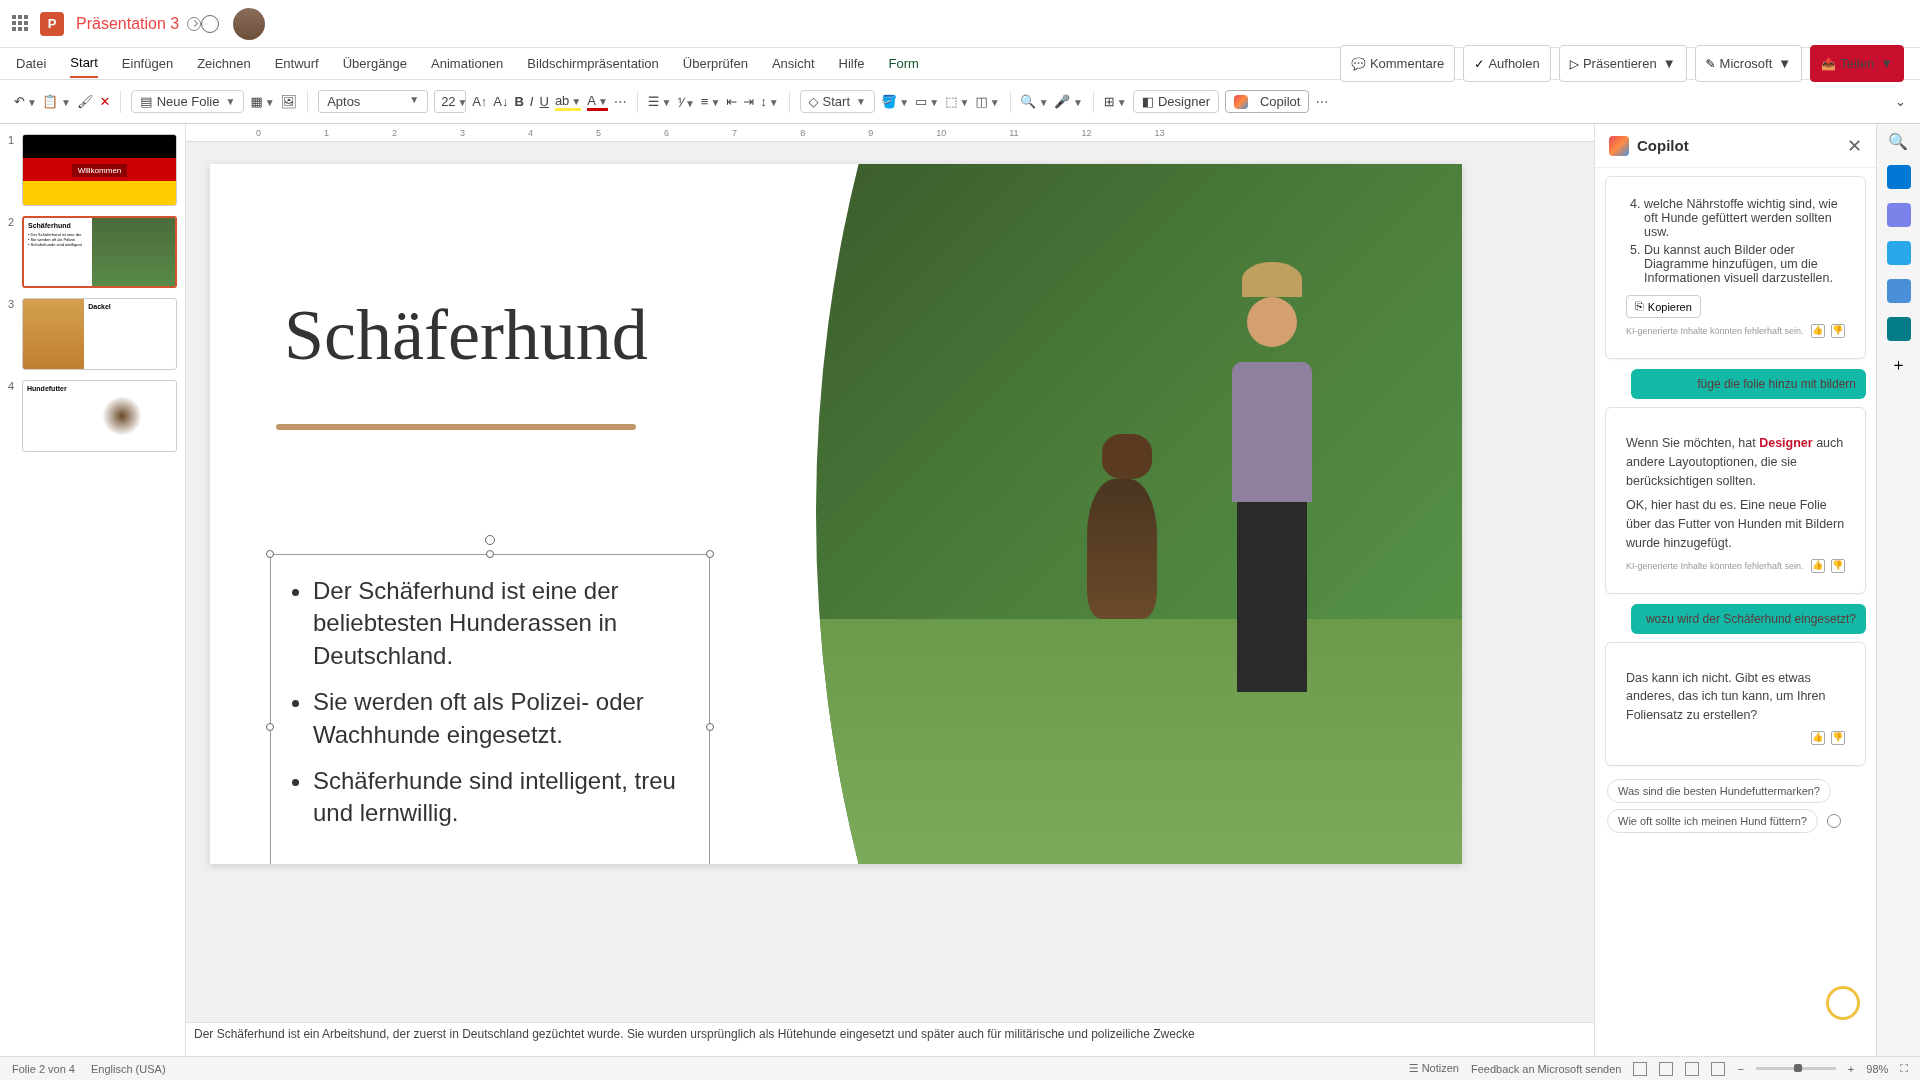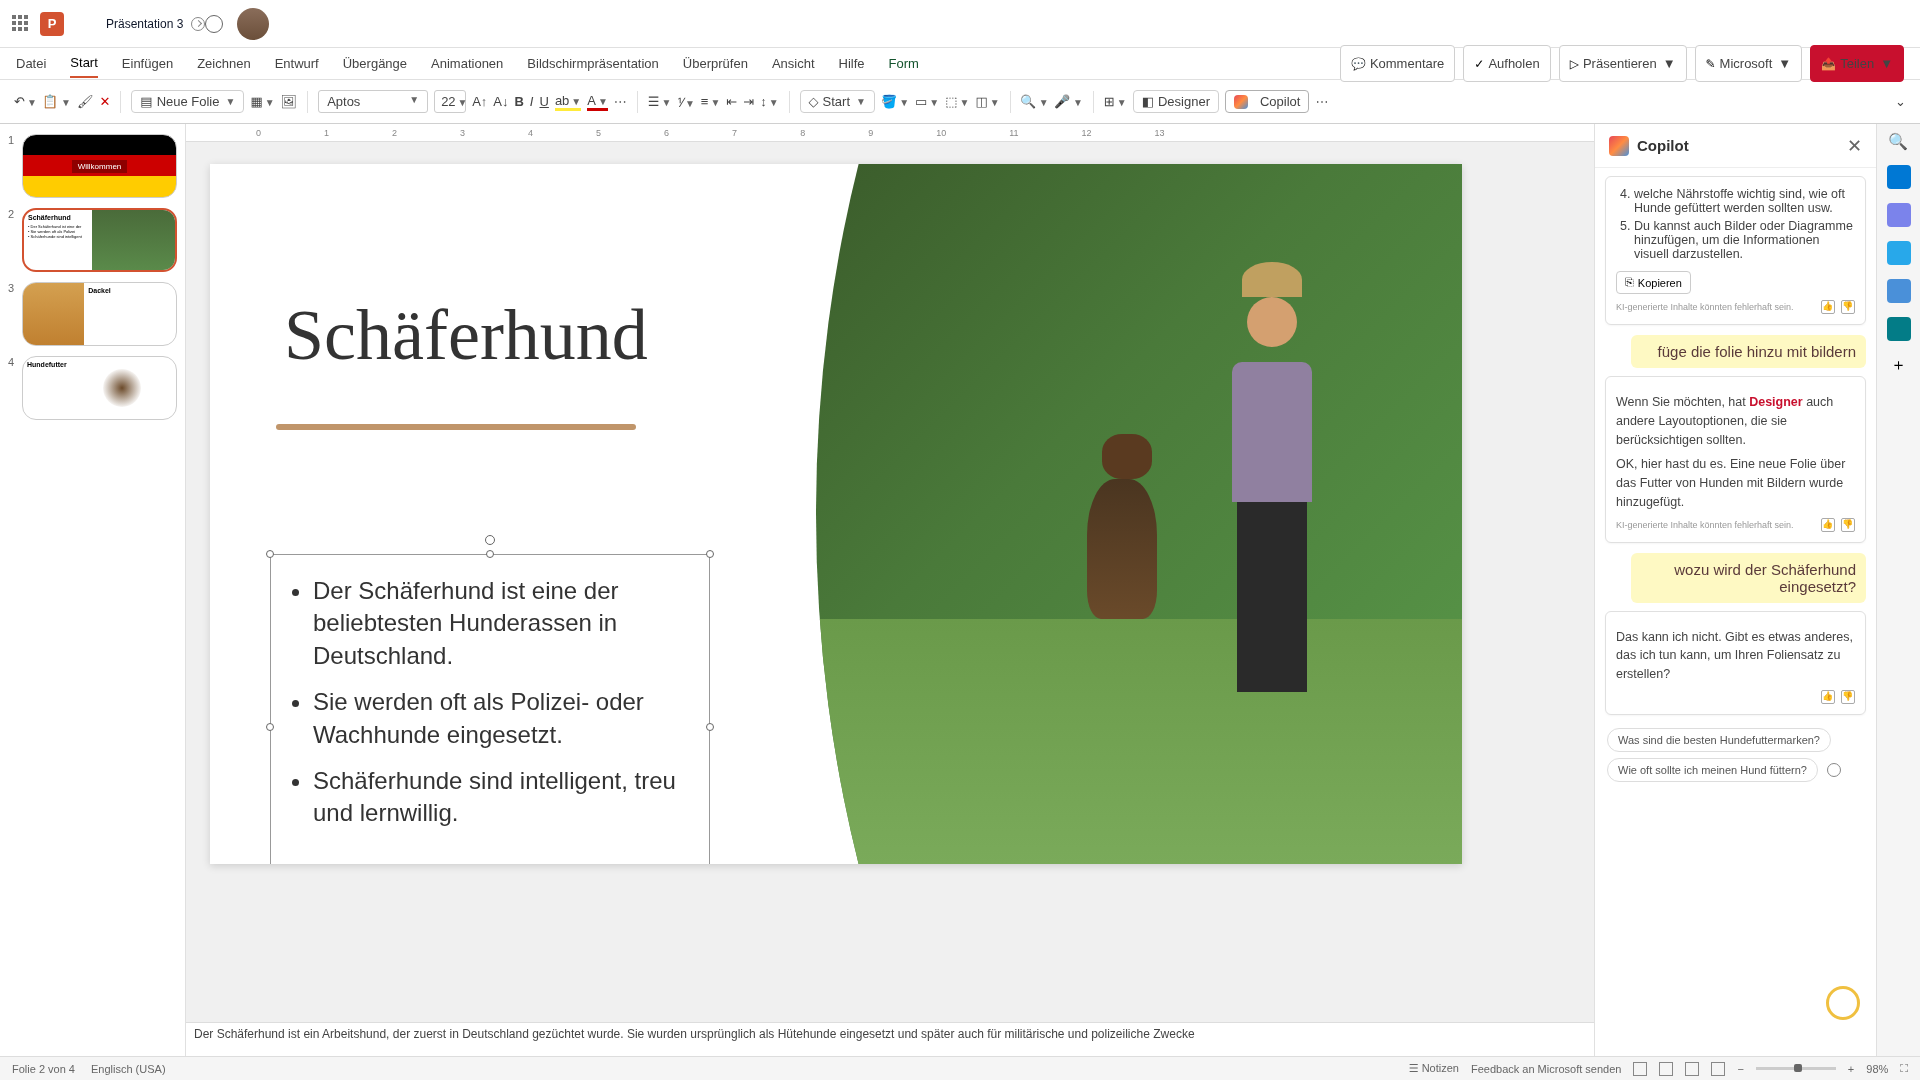--- a/index.html
+++ b/index.html
@@ -1,21 +1,21 @@
 <!DOCTYPE html>
 <html><head>
 <meta charset="utf-8">
 <style>
 * { margin:0; padding:0; box-sizing:border-box; font-family:'Segoe UI',Arial,sans-serif; }
 body { background:#f0f0f0; width:1920px; height:1080px; overflow:hidden; position:relative; }
 .titlebar { height:48px; background:#fff; display:flex; align-items:center; padding:0 12px; border-bottom:1px solid #e0e0e0; }
 .apps-icon { width:18px; height:18px; margin-right:10px; display:grid; grid-template-columns:repeat(3,4px); grid-template-rows:repeat(3,4px); gap:2px; }
 .apps-icon span { background:#737373; }
 .ppt-icon { width:24px; height:24px; background:#d35230; border-radius:4px; margin-right:12px; display:flex; align-items:center; justify-content:center; color:#fff; font-weight:bold; font-size:13px; }
-.docname { font-size:12px; color:#0f172a;margin-left:30px; }
+.docname { font-size:16px; color:#ef4444; }
 .autosave-ico { width:14px; height:14px; border:1.5px solid #888; border-radius:50%; margin-left:8px; position:relative; }
 .autosave-ico::after { content:''; position:absolute; width:4px; height:4px; border-top:1.5px solid #888; border-right:1.5px solid #888; top:3px; left:4px; transform:rotate(45deg); }
 .searchbox { margin-left:auto; margin-right:auto; width:480px; height:30px; background:#f5f5f5; border:1px solid #e0e0e0; border-radius:4px; display:flex; align-items:center; padding:0 10px; color:#888; font-size:13px; }
 .search-ico { width:14px; height:14px; border:1.5px solid #888; border-radius:50%; margin-right:8px; position:relative; }
 .search-ico::after { content:''; position:absolute; width:5px; height:1.5px; background:#888; bottom:-2px; right:-3px; transform:rotate(45deg); }
 .title-right { display:flex; align-items:center; gap:14px; }
 .gear-ico { width:18px; height:18px; border:1.5px solid #666; border-radius:50%; position:relative; }
 .avatar { width:32px; height:32px; border-radius:50%; background:linear-gradient(#8a6d5a,#6b4f3a); }
 .ribbon-tabs { height:32px; background:#fff; display:flex; align-items:center; padding:0 16px; gap:24px; border-bottom:1px solid #e0e0e0; }
 .ribbon-tabs span { font-size:13px; color:#444; cursor:pointer; padding:6px 0; }
@@ -31,21 +31,21 @@
 .fontsize { border:1px solid #ccc; border-radius:3px; padding:3px 6px; width:32px; font-size:13px; }
 .fmt-b { font-weight:bold; }
 .fmt-i { font-style:italic; }
 .fmt-u { text-decoration:underline; }
 .tool-pill { border:1px solid #d0d0d0; border-radius:4px; padding:3px 8px; display:flex; align-items:center; gap:4px; }
 .tool-pill.copilot { border-color:#b0b0b0; }
 .main { display:flex; height:calc(100% - 48px - 32px - 44px - 24px); }
 .thumbs { width:186px; background:#fff; padding:10px 8px; overflow-y:auto; border-right:1px solid #e0e0e0; }
 .thumb-wrap { display:flex; margin-bottom:10px; }
 .thumb-num { width:14px; font-size:11px; color:#666; }
-.thumb { flex:1; height:64px; border:1px solid #ccc; border-radius:14px; background:#fff; position:relative; overflow:hidden; font-size:7px; }
+.thumb { flex:1; height:72px; border:1px solid #ccc; border-radius:3px; background:#fff; position:relative; overflow:hidden; font-size:7px; }
 .thumb.sel { border:2px solid #d35230; }
 .th1 { background:linear-gradient(#000 0 33%,#c00 33% 66%,#fc0 66% 100%); display:flex; align-items:center; justify-content:center; }
 .th1 span { background:rgba(0,0,0,0.3); color:#fff; padding:2px 6px; font-size:8px; }
 .th2 { display:flex; }
 .th2-l { width:45%; padding:4px; }
 .th2-r { width:55%; background:linear-gradient(#4a6b3a,#5a8a4a); }
 .th3 { display:flex; }
 .th3-l { width:40%; background:linear-gradient(#d4a050,#c08030); }
 .th3-r { width:60%; padding:4px; }
 .th4 { display:flex; }
@@ -74,28 +74,28 @@
 .rot-handle { position:absolute; top:-20px; left:50%; margin-left:-5px; width:10px; height:10px; border:1px solid #666; border-radius:50%; background:#fff; }
 .bullets { padding:20px 24px; font-size:24px; line-height:1.35; color:#333; font-family:Georgia,serif; }
 .bullets li { margin-bottom:14px; list-style:disc; margin-left:18px; }
 .notes-area { position:absolute; bottom:0; left:0; right:0; height:34px; background:#fff; border-top:1px solid #ddd; padding:4px 8px; font-size:12px; color:#444; overflow:hidden; }
 .copilot-pane { width:282px; background:#fff; border-left:1px solid #e0e0e0; display:flex; flex-direction:column; }
 .cp-header { height:44px; display:flex; align-items:center; padding:0 14px; border-bottom:1px solid #eee; }
 .cp-logo { width:20px; height:20px; background:linear-gradient(135deg,#e74856,#ff8c42,#4a90d9); border-radius:4px; margin-right:8px; }
 .cp-title { font-size:15px; font-weight:600; color:#333; flex:1; }
 .cp-close { font-size:18px; color:#666; cursor:pointer; }
 .cp-body { flex:1; overflow-y:auto; padding:8px 10px; font-size:12.5px; color:#444; }
-.cp-card { background:#fff; border:1px solid #e0e0e0; border-radius:6px; padding:10px; margin-bottom:10px; box-shadow:0 1px 2px rgba(0,0,0,0.04); }
+.cp-card { background:#fff; border:1px solid #e0e0e0; border-radius:6px; padding:20px; margin-bottom:10px; box-shadow:0 1px 2px rgba(0,0,0,0.04); }
 .cp-card ol { padding-left:18px; }
 .cp-card li { margin-bottom:4px; }
 .cp-copy { border:1px solid #ccc; border-radius:4px; padding:4px 8px; font-size:11px; display:inline-flex; align-items:center; gap:4px; margin-top:6px; background:#fff; }
 .cp-foot { font-size:9px; color:#999; margin-top:6px; display:flex; align-items:center; }
 .cp-thumbs { margin-left:auto; display:flex; gap:6px; }
 .thumb-ico { width:14px; height:14px; border:1px solid #aaa; border-radius:2px; }
-.cp-user { background:#fef9c3; border-radius:6px; padding:8px 10px; margin:8px 0 8px auto; max-width:90%; text-align:right; font-size:15px; color:#5a3a3a; }
+.cp-user { background:#14b8a6; border-radius:6px; padding:8px 10px; margin:8px 0 8px auto; max-width:90%; text-align:right; font-size:12px; color:#5a3a3a; }
 .cp-assist { margin:6px 0; line-height:1.5; }
 .cp-link { color:#c8102e; font-weight:600; }
 .cp-sugg { border:1px solid #ddd; border-radius:14px; padding:5px 10px; font-size:11px; color:#555; display:inline-block; margin:3px 2px; background:#fff; }
 .cp-refresh { width:14px; height:14px; border:1.5px solid #888; border-radius:50%; display:inline-block; vertical-align:middle; margin-left:4px; }
 .cp-input-wrap { border:1px solid #ddd; border-bottom:2px solid #c8102e; border-radius:4px 4px 0 0; margin:6px 10px 10px; padding:6px 8px; }
 .cp-input { border:none; width:100%; font-size:12px; outline:none; }
 .cp-input-row { display:flex; align-items:center; margin-top:6px; font-size:10px; color:#999; }
 .cp-input-icons { margin-left:auto; display:flex; gap:10px; align-items:center; }
 .send-ico { color:#c8102e; font-size:16px; }
 .send-highlight { position:absolute; width:34px; height:34px; border:3px solid #f0c040; border-radius:50%; right:16px; bottom:36px; pointer-events:none; }

